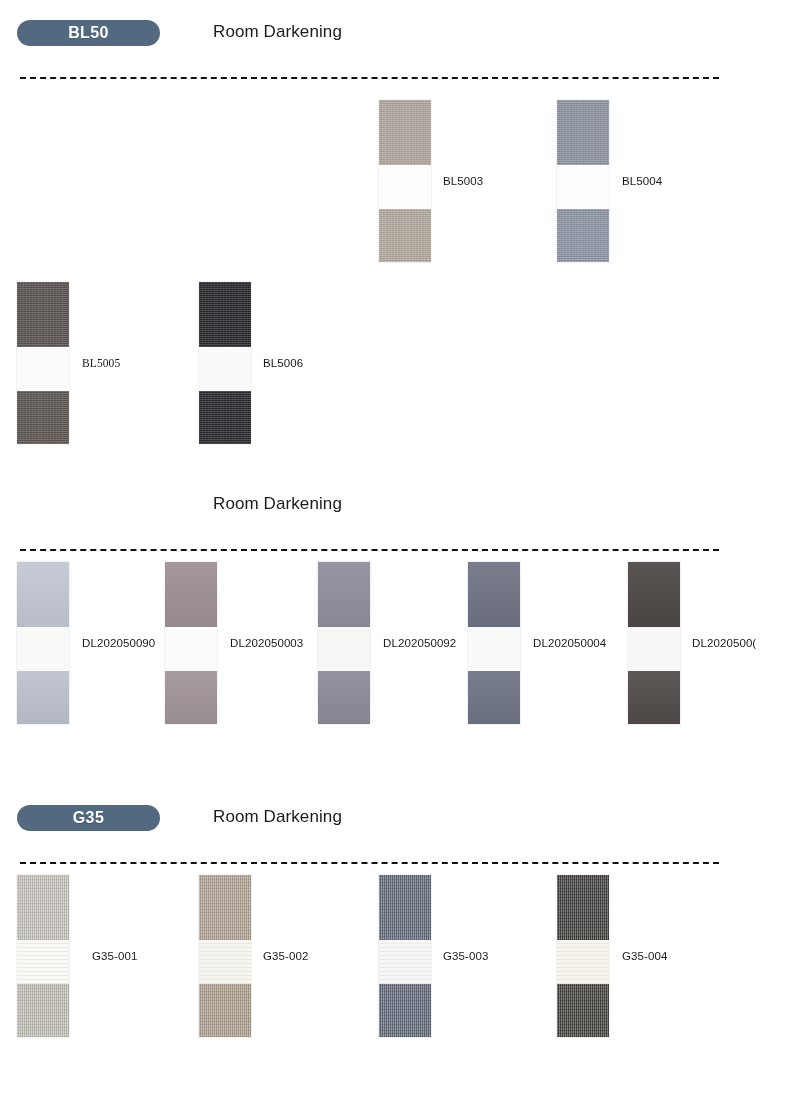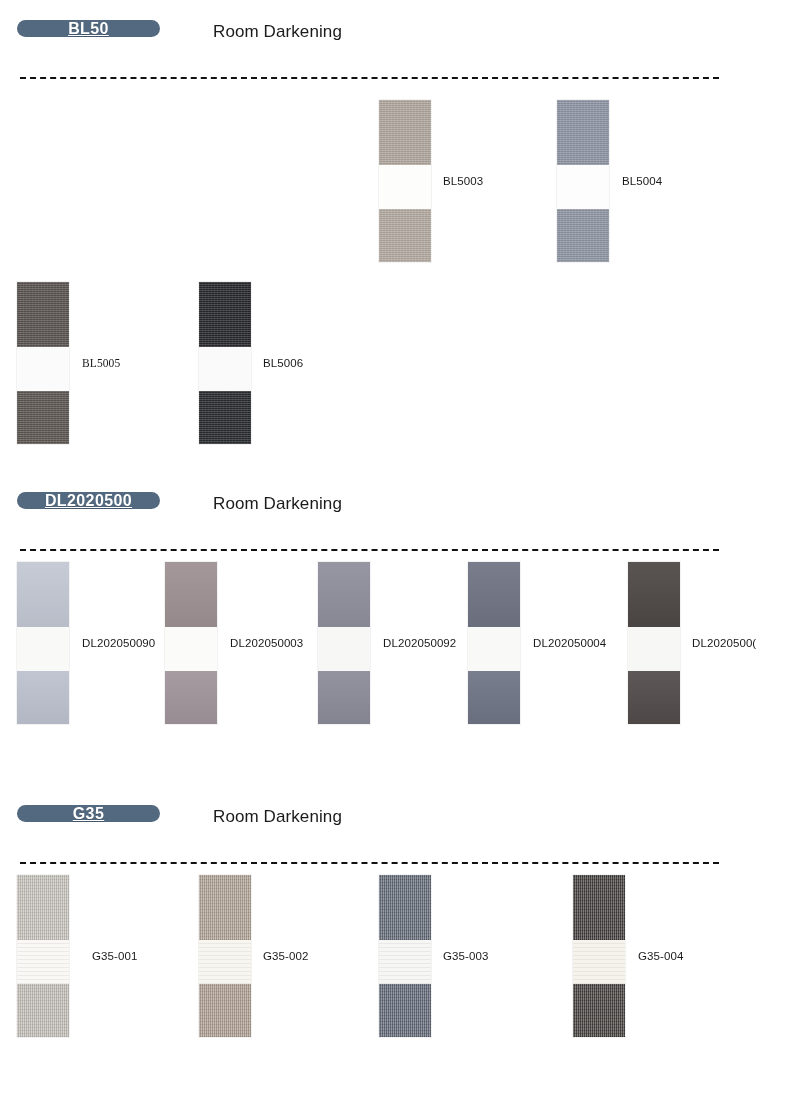--- a/index.html
+++ b/index.html
@@ -19,31 +19,30 @@
   
   .section { position: absolute; left: 0; width: 800px; }
 
   .sec-head {
     position: relative;
     height: 30px;
     margin-left: 17px;
   }
   .badge {
     position: absolute; left: 0; top: 0;
-    min-width: 143px; height: 17px;
+    min-width: 143px; height: 26px;
     border-radius: 13px;
     background: #536980;
     color: #ffffff;
     font-size: 16px;
     font-weight: bold;
     letter-spacing: 0.4px;
     display: flex; align-items: center; justify-content: center;
     padding: 0 14px;
     text-shadow: 0 1px 0 rgba(0,0,0,.18);
-    text-decoration: underline;
   }
   .sec-title {
     position: absolute; left: 196px; top: 2px;
     font-size: 17px;
     color: #1b1b1b;
     letter-spacing: .1px;
     white-space: nowrap;
   }
 
   .divider {
@@ -159,21 +158,20 @@
             <div class="band top tex-weave" style="background: rgb(39, 40, 44);"></div>
             <div class="band middle" style="background: rgb(250, 250, 250);"></div>
             <div class="band bottom tex-weave" style="background: rgb(42, 43, 47);"></div>
           </div>
           <div class="swatch-label" style="left: 64px;">BL5006</div>
         </div>
       </div>
     </div>
     <div class="section" style="top: 492px;">
       <div class="sec-head">
-        <div class="badge">DL2020500</div>
         <div class="sec-title">Room Darkening</div>
       </div>
       <div class="divider" style="top: 57px;"></div>
       <div class="row" style="top: 70px;">
         <div class="cell" style="left: 17px;">
           <div class="swatch">
             <div class="band top tex-smooth" style="background: rgb(194, 199, 211);"></div>
             <div class="band middle" style="background: rgb(249, 249, 247);"></div>
             <div class="band bottom tex-smooth" style="background: rgb(188, 193, 206);"></div>
           </div>
@@ -237,21 +235,21 @@
           <div class="swatch-label" style="left: 64px;">G35-002</div>
         </div>
         <div class="cell" style="left: 379px;">
           <div class="swatch">
             <div class="band top tex-fine" style="background: rgb(93, 100, 113);"></div>
             <div class="band middle stripe-white" style="background: rgb(246, 246, 245);"></div>
             <div class="band bottom tex-fine" style="background: rgb(91, 98, 112);"></div>
           </div>
           <div class="swatch-label" style="left: 64px;">G35-003</div>
         </div>
-        <div class="cell" style="left: 557px; margin-left: 16px;">
+        <div class="cell" style="left: 557px;">
           <div class="swatch">
             <div class="band top tex-fine" style="background: rgb(58, 55, 53);"></div>
             <div class="band middle stripe-white" style="background: rgb(245, 243, 236);"></div>
             <div class="band bottom tex-fine" style="background: rgb(60, 57, 54);"></div>
           </div>
           <div class="swatch-label" style="left: 65px;">G35-004</div>
         </div>
       </div>
     </div>
   </div>

